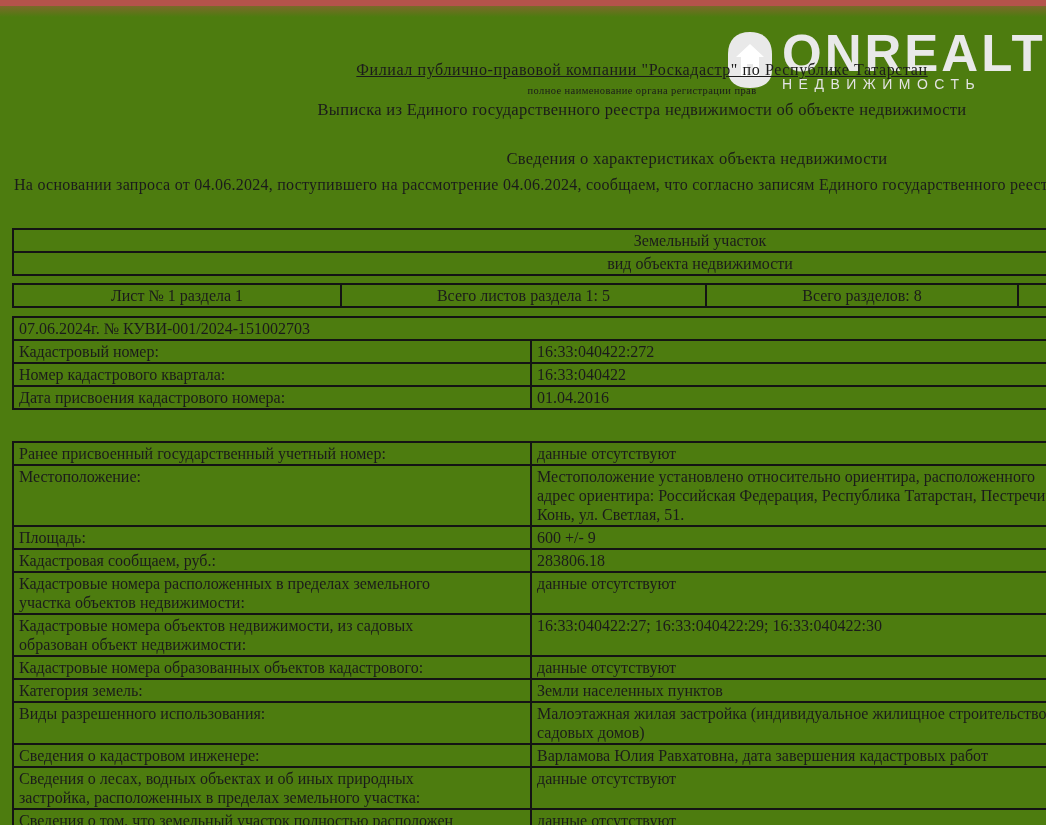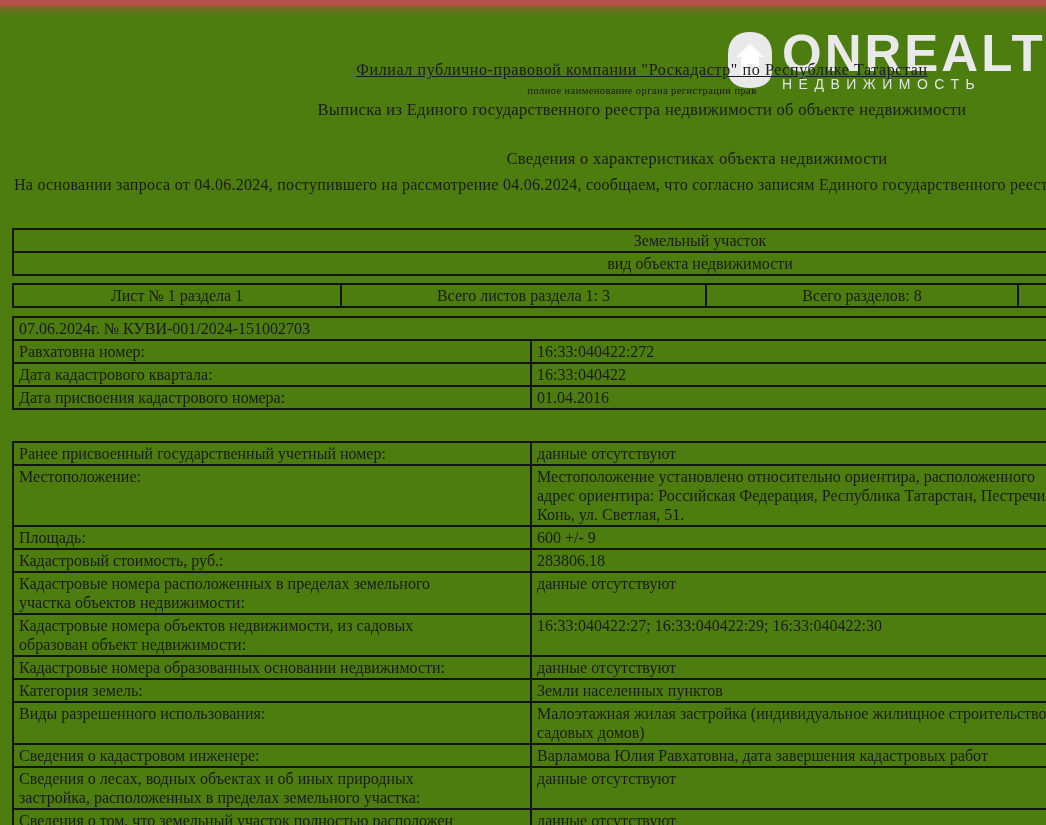--- a/index.html
+++ b/index.html
@@ -82,42 +82,42 @@
   <table class="doc t-sheet">
     <colgroup>
         <col style="width:328px">
         <col style="width:365px">
         <col style="width:312px">
         <col style="width:371px">
       </colgroup>
     <tbody>
         <tr id="sheet-row">
           <td>Лист № 1 раздела 1</td>
-          <td>Всего листов раздела 1: 3</td>
+          <td>Всего листов раздела 1: 5</td>
           <td>Всего разделов: 8</td>
           <td></td>
         </tr>
       </tbody>
   </table>
 
   <table class="doc t-registry">
     <colgroup>
         <col style="width:518px">
         <col style="width:858px">
       </colgroup>
     <tbody id="registry-body">
       <tr>
         <td colspan="2">07.06.2024г. № КУВИ-001/2024-151002703</td>
       </tr>
     <tr>
-          <td>Равхатовна номер:</td>
+          <td>Кадастровый номер:</td>
           <td>16:33:040422:272</td>
         </tr>
         <tr>
-          <td>Дата кадастрового квартала:</td>
+          <td>Номер кадастрового квартала:</td>
           <td>16:33:040422</td>
         </tr>
         <tr>
           <td>Дата присвоения кадастрового номера:</td>
           <td>01.04.2016</td>
         </tr>
       </tbody>
   </table>
 
   <table class="doc t-details">
@@ -147,21 +147,21 @@
         <tr>
           <td>
             <div class="cell-line">Площадь:</div>
           </td>
           <td>
             <div class="cell-line">600 +/- 9</div>
           </td>
         </tr>
         <tr>
           <td>
-            <div class="cell-line">Кадастровый стоимость, руб.:</div>
+            <div class="cell-line">Кадастровая сообщаем, руб.:</div>
           </td>
           <td>
             <div class="cell-line">283806.18</div>
           </td>
         </tr>
         <tr>
           <td>
             <div class="cell-line">Кадастровые номера расположенных в пределах земельного</div>
             <div class="cell-line">участка объектов недвижимости:</div>
           </td>
@@ -173,21 +173,21 @@
           <td>
             <div class="cell-line">Кадастровые номера объектов недвижимости, из садовых</div>
             <div class="cell-line">образован объект недвижимости:</div>
           </td>
           <td>
             <div class="cell-line">16:33:040422:27; 16:33:040422:29; 16:33:040422:30</div>
           </td>
         </tr>
         <tr>
           <td>
-            <div class="cell-line">Кадастровые номера образованных основании недвижимости:</div>
+            <div class="cell-line">Кадастровые номера образованных объектов кадастрового:</div>
           </td>
           <td>
             <div class="cell-line">данные отсутствуют</div>
           </td>
         </tr>
         <tr>
           <td>
             <div class="cell-line">Категория земель:</div>
           </td>
           <td>

